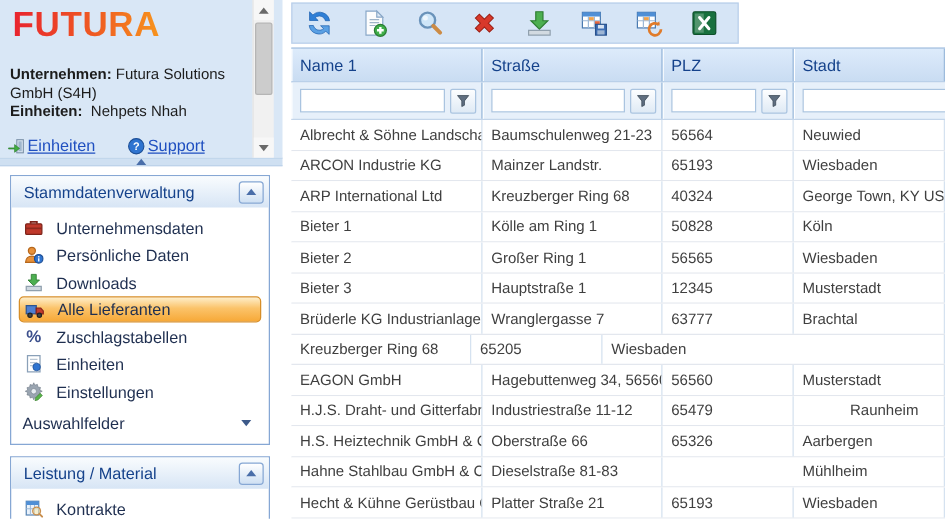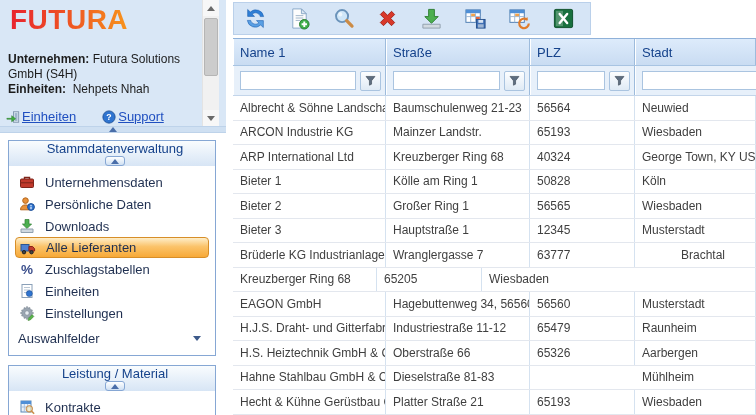--- a/index.html
+++ b/index.html
@@ -36,21 +36,21 @@
   .tri.up-b    { border-left:4px solid transparent; border-right:4px solid transparent; border-bottom:5px solid #4a6ea9; }
   .tri.down-b  { border-left:4px solid transparent; border-right:4px solid transparent; border-top:5px solid #3d5a8a; }
 
   .splitter { height:7px; background:#cfe0f2; border-top:1px solid #bed3ea; border-bottom:1px solid #bed3ea; display:flex; align-items:center; justify-content:center; cursor:row-resize; }
 
   .panel-area { padding:7px 10px 0 8px; }
   .panel { border:1px solid #86a7d4; background:#fff; margin-bottom:9px; }
   .panel-header {
     height:25px; display:flex; align-items:center; justify-content:space-between;
     padding:0 4px 0 10px; background:linear-gradient(#f9fcfe,#d7e5f5);
-    color:#15428b; font-size:13px; cursor:pointer;flex-direction:column;
+    color:#15428b; font-size:13px; cursor:pointer;
   }
   .collapse-btn { width:20px; height:18px; border:1px solid #86a7d4; border-radius:3px;
     background:linear-gradient(#ffffff,#cfe0f3); display:flex; align-items:center; justify-content:center; cursor:pointer; padding:0; }
   .panel-body { padding:5px 0 6px; }
   .item { display:flex; align-items:center; height:22px; padding-left:9px; font-size:13px; color:#1f2f50; cursor:pointer; }
   .item .icon { width:17px; height:17px; margin-right:10px; flex:none; }
   .item.selected {
     margin:0 6px; padding-left:3px; height:21px;
     border:1px solid #d78e28; border-radius:4px;
     background:linear-gradient(#feeec9,#fbc36a 45%,#f7a938);
@@ -398,38 +398,38 @@
           <div class="tr">
             <div class="td" style="width: 153px; flex: 0 0 auto;">Bieter 3</div>
             <div class="td" style="width: 144px; flex: 0 0 auto;">Hauptstraße 1</div>
             <div class="td" style="width: 105px; flex: 0 0 auto;">12345</div>
             <div class="td" style="flex: 1 1 0%;">Musterstadt</div>
           </div>
           <div class="tr">
             <div class="td" style="width: 153px; flex: 0 0 auto;">Brüderle KG Industrianlagen</div>
             <div class="td" style="width: 144px; flex: 0 0 auto;">Wranglergasse 7</div>
             <div class="td" style="width: 105px; flex: 0 0 auto;">63777</div>
-            <div class="td" style="flex: 1 1 0%; margin-left: 39px;">Brachtal</div>
+            <div class="td" style="flex: 1 1 0%;">Brachtal</div>
           </div>
           <div class="tr">
             <div class="td" style="width: 144px; flex: 0 0 auto;">Kreuzberger Ring 68</div>
             <div class="td" style="width: 105px; flex: 0 0 auto;">65205</div>
             <div class="td" style="flex: 1 1 0%;">Wiesbaden</div>
           </div>
           <div class="tr">
             <div class="td" style="width: 153px; flex: 0 0 auto;">EAGON GmbH</div>
             <div class="td" style="width: 144px; flex: 0 0 auto;">Hagebuttenweg 34, 56560, D</div>
             <div class="td" style="width: 105px; flex: 0 0 auto;">56560</div>
             <div class="td" style="flex: 1 1 0%;">Musterstadt</div>
           </div>
           <div class="tr">
             <div class="td" style="width: 153px; flex: 0 0 auto;">H.J.S. Draht- und Gitterfabrik G</div>
             <div class="td" style="width: 144px; flex: 0 0 auto;">Industriestraße 11-12</div>
             <div class="td" style="width: 105px; flex: 0 0 auto;">65479</div>
-            <div class="td" style="flex: 1 1 0%;">Raunheim</div>
+            <div class="td" style="flex: 1 1 0%; margin-left: 38px;">Raunheim</div>
           </div>
           <div class="tr">
             <div class="td" style="width: 153px; flex: 0 0 auto;">H.S. Heiztechnik GmbH &amp; Co. je</div>
             <div class="td" style="width: 144px; flex: 0 0 auto;">Oberstraße 66</div>
             <div class="td" style="width: 105px; flex: 0 0 auto;">65326</div>
             <div class="td" style="flex: 1 1 0%;">Aarbergen</div>
           </div>
           <div class="tr">
             <div class="td" style="width: 153px; flex: 0 0 auto;">Hahne Stahlbau GmbH &amp; Co. K</div>
             <div class="td" style="width: 144px; flex: 0 0 auto;">Dieselstraße 81-83</div>

